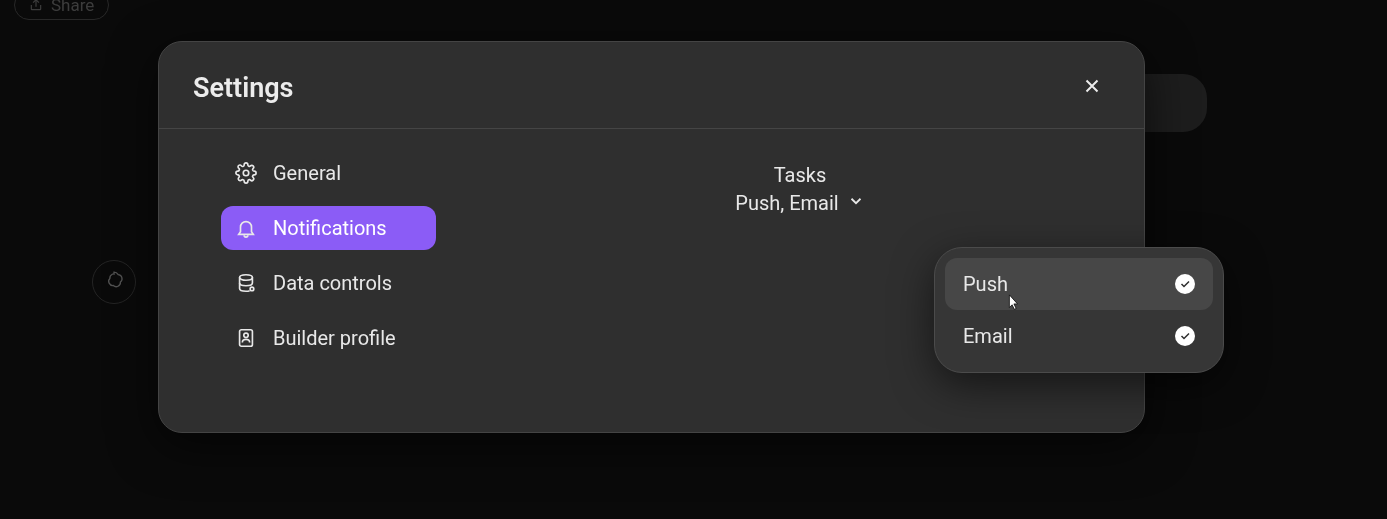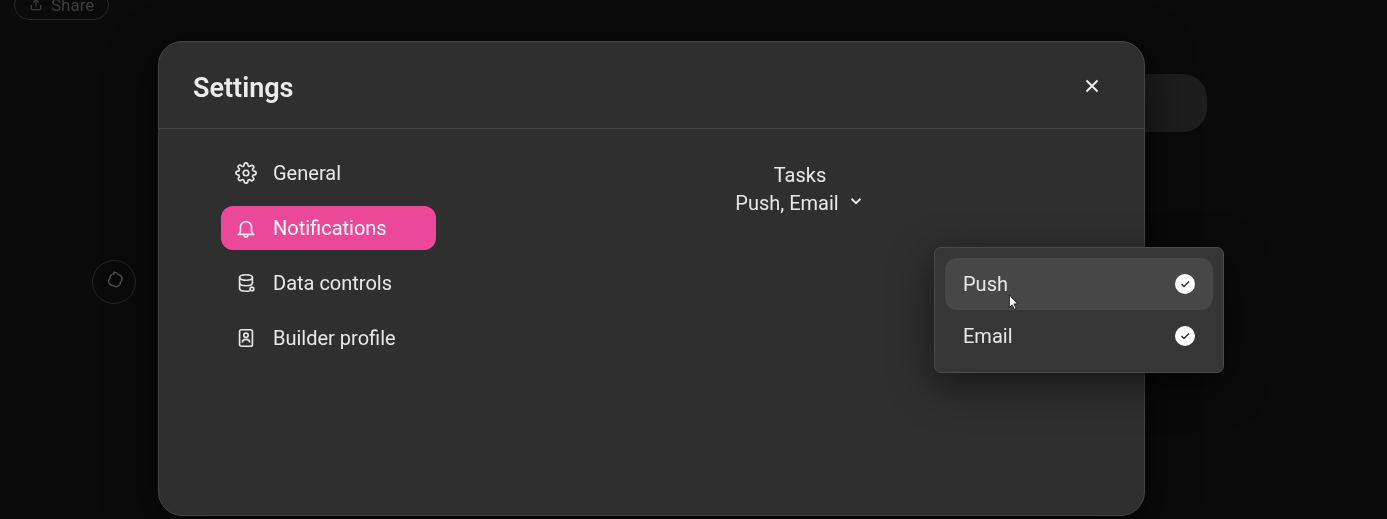--- a/index.html
+++ b/index.html
@@ -57,21 +57,21 @@
     opacity: 0.55;
   }
   .bg-avatar svg { width: 22px; height: 22px; }
 
   
   .modal {
     position: absolute;
     left: 158px;
     top: 41px;
     width: 987px;
-    height: 475px;
+    height: 392px;
     background: #2f2f2f;
     border: 1px solid #444;
     border-radius: 24px;
     box-shadow: 0 12px 48px rgba(0,0,0,.6);
     overflow: hidden;
     display: flex;
     flex-direction: column;
   }
   .modal-header {
     display: flex;
@@ -113,21 +113,21 @@
     align-items: center;
     gap: 16px;
     padding: 11px 14px;
     border-radius: 12px;
     font-size: 20px;
     color: #e8e8e8;
     cursor: pointer;
     line-height: 1;
   }
   .sidebar-item.active {
-    background: #ec4899;
+    background: #8b5cf6;
     color: #ffffff;
   }
   .sidebar-item .icon {
     width: 22px; height: 22px;
     display: flex; align-items: center; justify-content: center;
     color: #e8e8e8;
     flex: 0 0 22px;
   }
   .sidebar-item .icon svg { width: 22px; height: 22px; stroke: currentColor; fill: none; stroke-width: 1.8; }
 
@@ -158,21 +158,21 @@
   .dropdown-trigger svg { width: 18px; height: 18px; stroke: currentColor; }
 
   
   .popover {
     position: absolute;
     top: 247px;
     left: 934px;
     width: 290px;
     background: #363636;
     border: 1px solid #4b4b4b;
-    border-radius: 7px;
+    border-radius: 28px;
     padding: 10px;
     box-shadow: 0 12px 40px rgba(0,0,0,.55);
   }
   .popover-item {
     display: flex;
     align-items: center;
     justify-content: space-between;
     padding: 14px 18px;
     border-radius: 12px;
     font-size: 20px;

